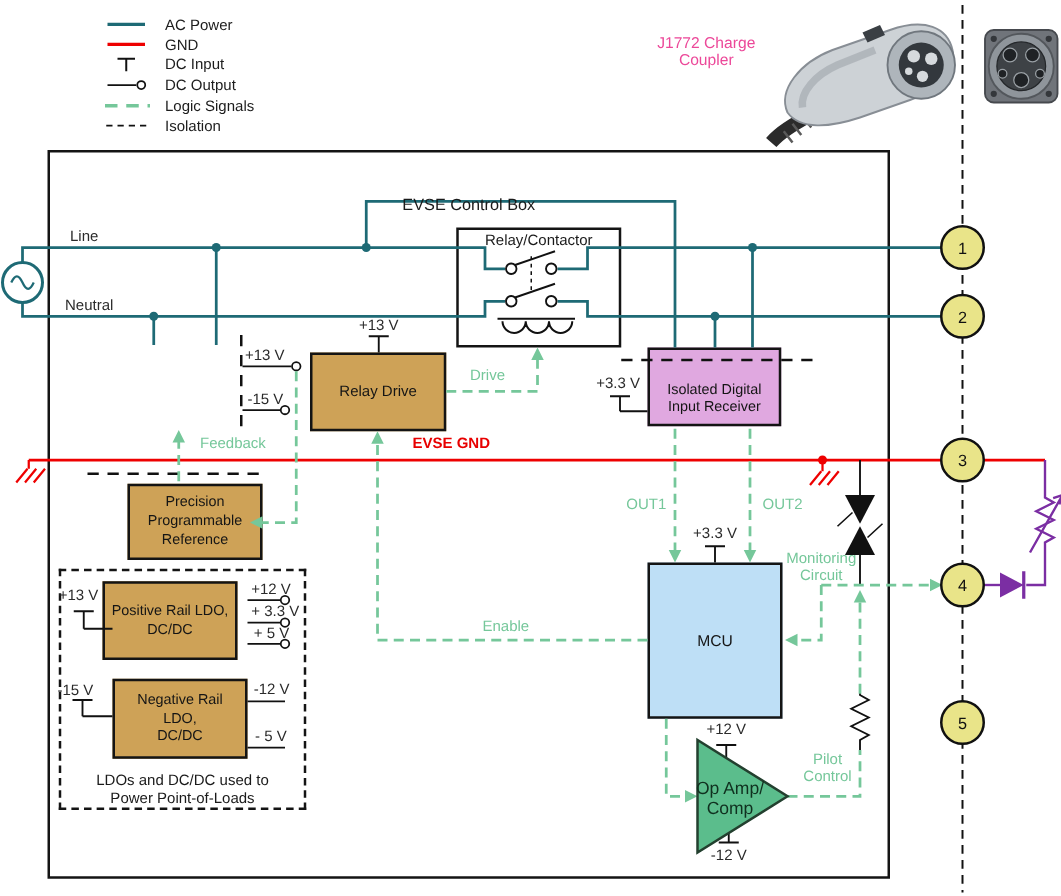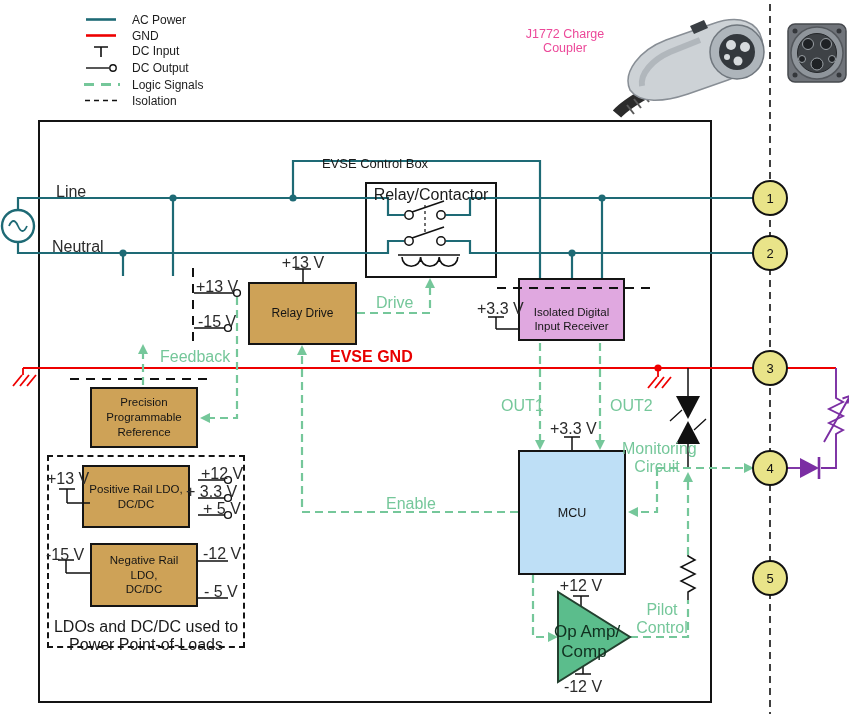--- a/index.html
+++ b/index.html
@@ -1,23 +1,23 @@
 <!DOCTYPE html>
 <html><head>
 <meta charset="utf-8">
 <style>
   html,body{margin:0;padding:0;background:#fff;}
   #screen{position:relative;width:849px;height:717px;background:#fff;
           font-family:"Liberation Sans",sans-serif;overflow:hidden;}
   #wires{position:absolute;left:0;top:0;z-index:2;pointer-events:none;}
-  .lbl{position:absolute;font-size:16px;color:#2b2b2b;white-space:nowrap;z-index:3;line-height:1.15;}
+  .lbl{position:absolute;font-size:12px;color:#2b2b2b;white-space:nowrap;z-index:3;line-height:1.15;}
   .lbl.green{color:#75C79A;}
   .lbl.redtxt{color:#E80000;font-weight:700;}
   .lbl.ctr{text-align:center;}
-  .lbl.small{font-size:17px;}
+  .lbl.small{font-size:14px;}
   .blk{position:absolute;display:flex;flex-direction:column;align-items:center;justify-content:center;
        text-align:center;font-size:11.5px;line-height:1.28;color:#151515;background:#CEA257;
        border:2px solid #141414;z-index:1;box-sizing:border-box;}
   .whitebox{position:absolute;background:#fff;border:2px solid #141414;z-index:1;box-sizing:border-box;}
   .dashedbox{position:absolute;border:2px dashed #141414;z-index:1;box-sizing:border-box;}
   .pin{position:absolute;width:36px;height:36px;border-radius:50%;background:#E9E489;border:2.5px solid #111;
        box-sizing:border-box;display:flex;align-items:center;justify-content:center;font-size:13px;color:#111;z-index:4;}
   .legend-row{position:absolute;left:84px;display:flex;gap:12px;z-index:3;}
   .legend-row span{font-size:12px;color:#1c1c1c;}
   #evse-box{position:absolute;left:38px;top:120px;width:674px;height:583px;border:2px solid #141414;
@@ -81,21 +81,21 @@
 
   <div class="blk" style="left:518px;top:278px;width:107px;height:63px;background:#E0A8E0;justify-content:flex-end;padding-bottom:5px">
     <div>Isolated Digital</div>
     <div>Input Receiver</div>
   </div>
 
   <div class="blk" style="left:248px;top:282px;width:109px;height:63px;font-size:12px">
     <div>Relay Drive</div>
   </div>
 
-  <div class="blk" style="left:90px;top:387px;width:108px;height:61px">
+  <div class="blk" style="left:102px;top:387px;width:108px;height:61px">
     <div>Precision</div>
     <div>Programmable</div>
     <div>Reference</div>
   </div>
 
   <div class="dashedbox" style="left:47px;top:455px;width:198px;height:193px"></div>
 
   <div class="blk" style="left:82px;top:465px;width:108px;height:63px">
     <div>Positive Rail LDO,</div>
     <div>DC/DC</div>
@@ -294,21 +294,21 @@
     <div>Monitoring</div>
     <div>Circuit</div>
   </div>
   <div class="lbl green ctr" style="left:634px;top:601px;width:56px">
     <div>Pilot</div>
     <div>Control</div>
   </div>
 
   <div class="lbl" style="left:47px;top:470px">+13 V</div>
   <div class="lbl" style="left:201px;top:465px">+12 V</div>
-  <div class="lbl" style="left:186px;top:483px">+ 3.3 V</div>
+  <div class="lbl" style="left:201px;top:483px">+ 3.3 V</div>
   <div class="lbl" style="left:203px;top:500px">+ 5 V</div>
   <div class="lbl" style="left:46px;top:546px">-15 V</div>
   <div class="lbl" style="left:203px;top:545px">-12 V</div>
   <div class="lbl" style="left:204px;top:583px">- 5 V</div>
 
   <div class="lbl ctr" style="left:559px;top:577px;width:44px">+12 V</div>
   <div class="lbl ctr" style="left:561px;top:678px;width:44px">-12 V</div>
 
   <div class="pin" style="left:752px;top:180px">
       <span>1</span>

